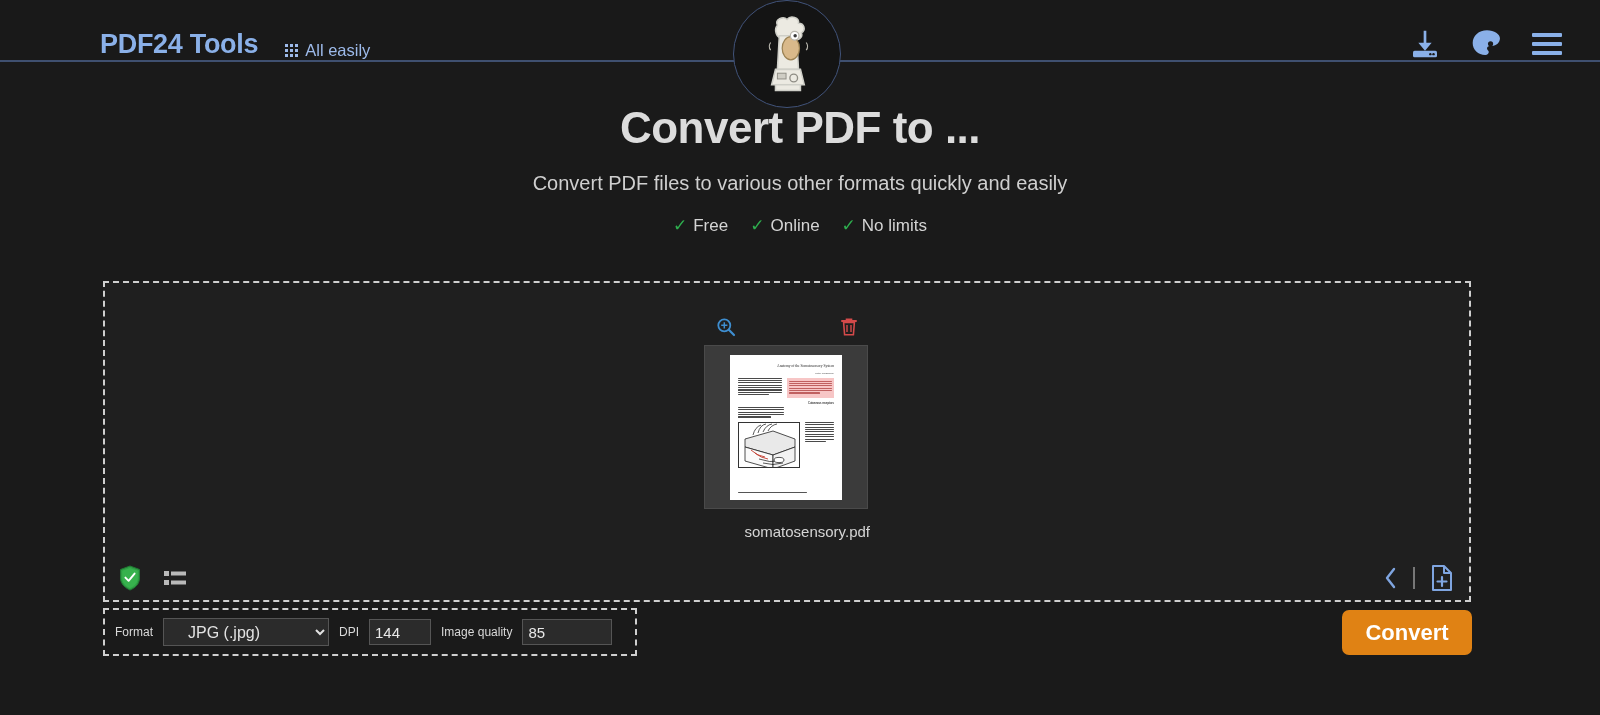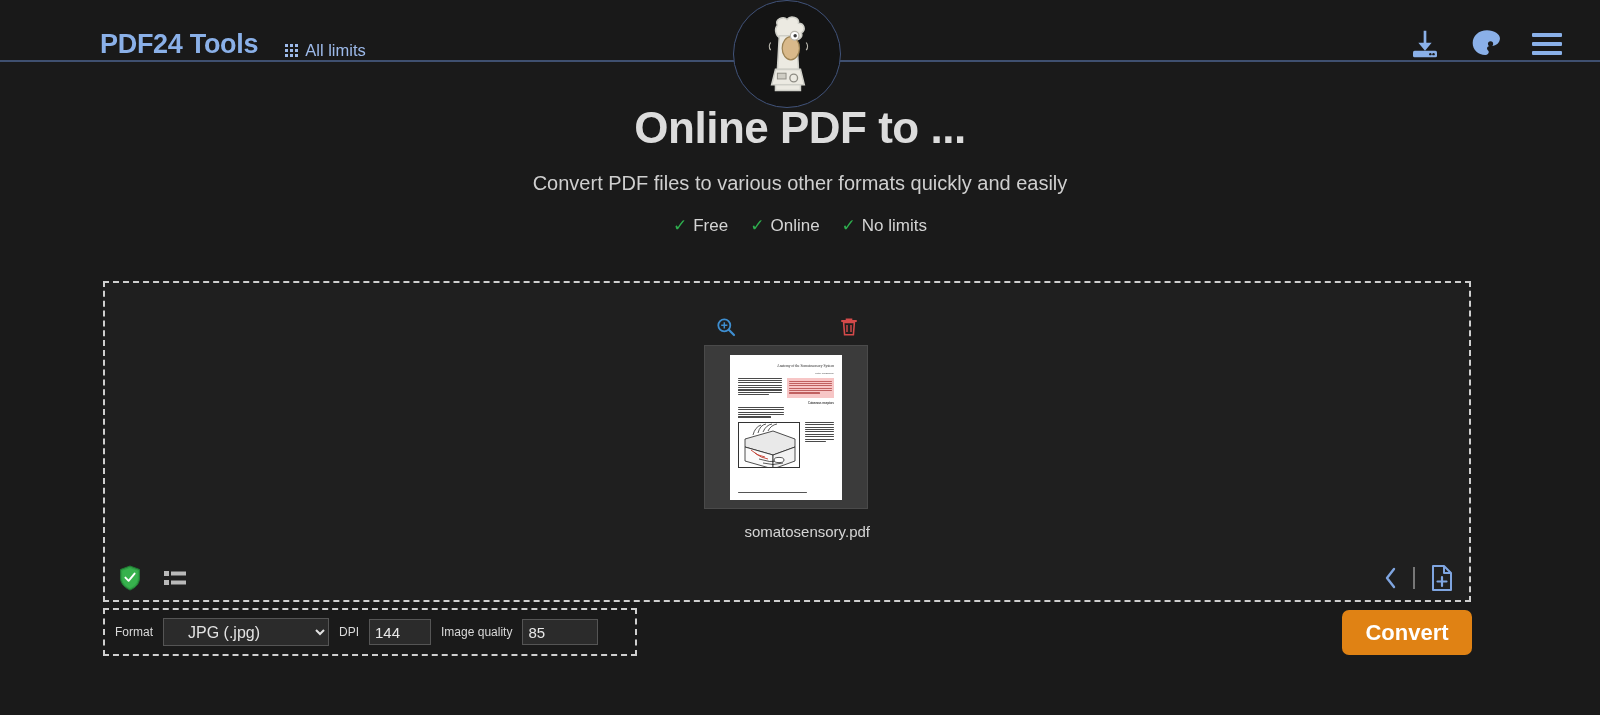--- a/index.html
+++ b/index.html
@@ -213,21 +213,21 @@
   input.num {
     background: #2b2b2b;
     color: #e8e8e8;
     border: 1px solid #555;
     font-size: 15px;
     font-family: "Liberation Sans", sans-serif;
     height: 26px;
     padding: 0 5px;
   }
   input.dpi { width: 62px; }
-  input.qual { width: 76px; }
+  input.qual { width: 90px; }
 
   .convert-btn {
     position: absolute;
     left: 1342px;
     top: 610px;
     width: 130px;
     height: 45px;
     background: #e08214;
     color: #fff;
     border: none;
@@ -250,21 +250,21 @@
       <i></i>
         <i></i>
         <i></i>
         <i></i>
         <i></i>
         <i></i>
         <i></i>
         <i></i>
         <i></i>
     </span>
-    <span>All limits</span>
+    <span>All easily</span>
   </div>
 
   <div class="header-right">
     <span class="hicon">
       <svg width="34" height="32" viewBox="0 0 24 24">
         <path d="M11 2h2v9h4l-5 6-5-6h4z" fill="#8ab0e8"></path>
         <rect x="3" y="17" width="18" height="5" rx="1.2" fill="#8ab0e8"></rect>
         <circle cx="16" cy="19.6" r="0.9" fill="#191919"></circle>
         <circle cx="18.4" cy="19.6" r="0.9" fill="#191919"></circle>
       </svg>
@@ -297,21 +297,21 @@
       <circle cx="57" cy="75" r="4" fill="none" stroke="#8f8d85" stroke-width="1.4"></circle>
       <g stroke="#b8b6ad" stroke-width="1.2" fill="none">
         <path d="M33 38 q-3 4 0 8"></path>
           <path d="M70 38 q3 4 0 8"></path>
       </g>
     </svg>
   </div>
 </div>
 
 <div class="hero">
-  <h1>Online PDF to ...</h1>
+  <h1>Convert PDF to ...</h1>
   <div class="sub">Convert PDF files to various other formats quickly and easily</div>
   <div class="feats">
     <span class="f">
       <span class="ck">✓</span>
       <span>Free</span>
     </span>
     <span class="f">
       <span class="ck">✓</span>
       <span>Online</span>
     </span>

